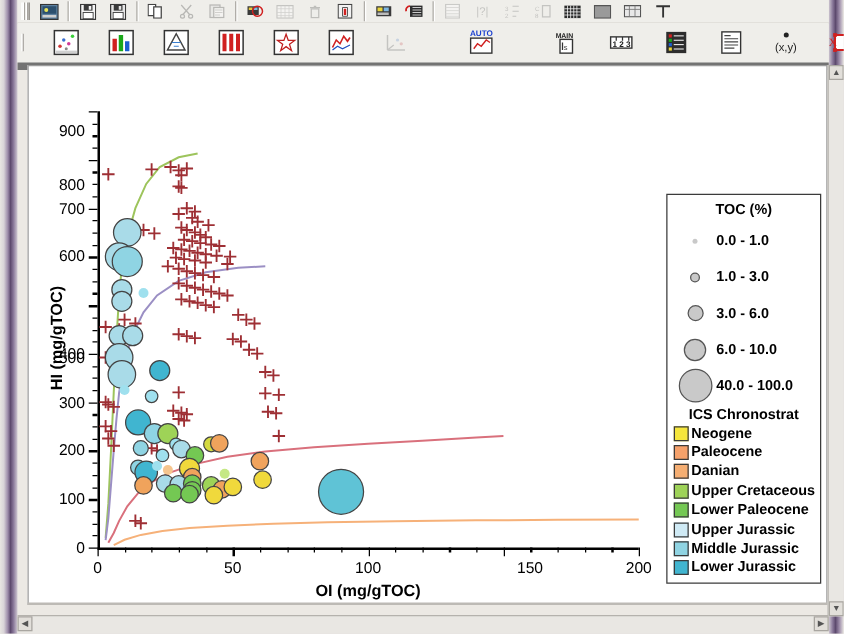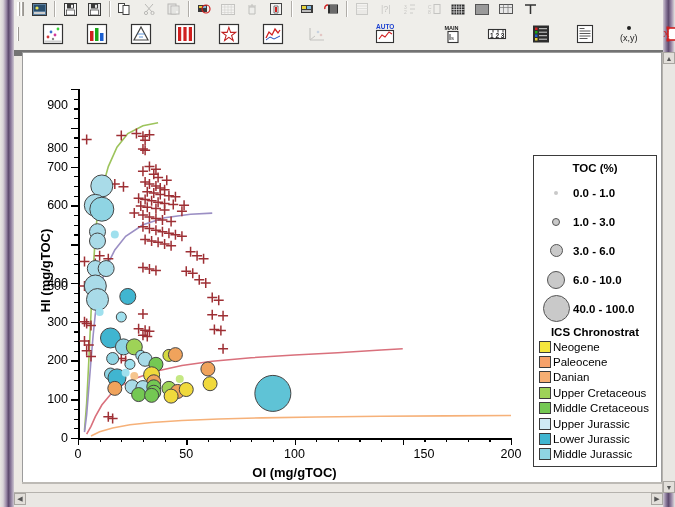--- a/index.html
+++ b/index.html
@@ -69,21 +69,21 @@
      background:#fff;border:1.5px solid #3b3b3b;padding:6px 5px 4px 5px;box-sizing:border-box;}
   #toc-title{font-size:11.5px;font-weight:bold;color:#000;text-align:center;margin-bottom:4px;}
   .toc-row{display:flex;align-items:center;height:29px;}
   .toc-bullet{width:34px;display:flex;align-items:center;justify-content:center;}
   .toc-txt{font-size:11.5px;color:#000;font-weight:bold;}
   .toc-dot{border-radius:50%;background:#c9c9c9;border:1px solid #555;box-sizing:border-box;}
 
   #ics-title{font-size:11.5px;font-weight:bold;color:#000;text-align:center;margin:3px 0 1px 0;}
   .ics-row{display:flex;align-items:center;height:15.4px;}
   .ics-sw{width:12px;height:12px;border:1.2px solid #3b3b3b;box-sizing:border-box;margin-right:2px;flex:0 0 auto;}
-  .ics-txt{font-size:11.5px;color:#000;font-weight:normal;white-space:nowrap;}
+  .ics-txt{font-size:11.5px;color:#000;font-weight:bold;white-space:nowrap;}
 
   
   #vscroll{position:absolute;right:0;top:52px;width:12px;bottom:14px;background:#e9e7e3;border-left:1px solid #b5b2ad;}
   #hscroll{position:absolute;left:14px;right:12px;bottom:0;height:14px;background:#e9e7e3;border-top:1px solid #b5b2ad;}
   .sb-arrow{position:absolute;width:12px;height:12px;background:#e2dfda;border:1px solid #a9a6a1;box-sizing:border-box;
     display:flex;align-items:center;justify-content:center;font-size:7px;color:#555;}
   #canvas-shadow{position:absolute;left:22px;top:482px;width:640px;height:2px;background:#bdbab5;}
 </style>
 </head>
 <body>
@@ -706,33 +706,33 @@
           <div class="ics-row">
             <div class="ics-sw" style="background: rgb(246, 174, 114);"></div>
             <div class="ics-txt">Danian</div>
           </div>
           <div class="ics-row">
             <div class="ics-sw" style="background: rgb(158, 211, 87);"></div>
             <div class="ics-txt">Upper Cretaceous</div>
           </div>
           <div class="ics-row">
             <div class="ics-sw" style="background: rgb(116, 200, 83);"></div>
-            <div class="ics-txt">Middle Cretaceous</div>
+            <div class="ics-txt">Lower Paleocene</div>
           </div>
           <div class="ics-row">
             <div class="ics-sw" style="background: rgb(207, 234, 245);"></div>
             <div class="ics-txt">Upper Jurassic</div>
           </div>
           <div class="ics-row">
+            <div class="ics-sw" style="background: rgb(143, 212, 227);"></div>
+            <div class="ics-txt">Middle Jurassic</div>
+          </div>
+          <div class="ics-row">
             <div class="ics-sw" style="background: rgb(64, 181, 208);"></div>
             <div class="ics-txt">Lower Jurassic</div>
-          </div>
-          <div class="ics-row">
-            <div class="ics-sw" style="background: rgb(143, 212, 227);"></div>
-            <div class="ics-txt">Middle Jurassic</div>
           </div>
         </div>
     </div>
   </div>
   <div id="canvas-shadow"></div>
 
   <div id="vscroll">
     <div class="sb-arrow" style="top:0">▲</div>
     <div class="sb-arrow" style="bottom:0">▼</div>
   </div>

